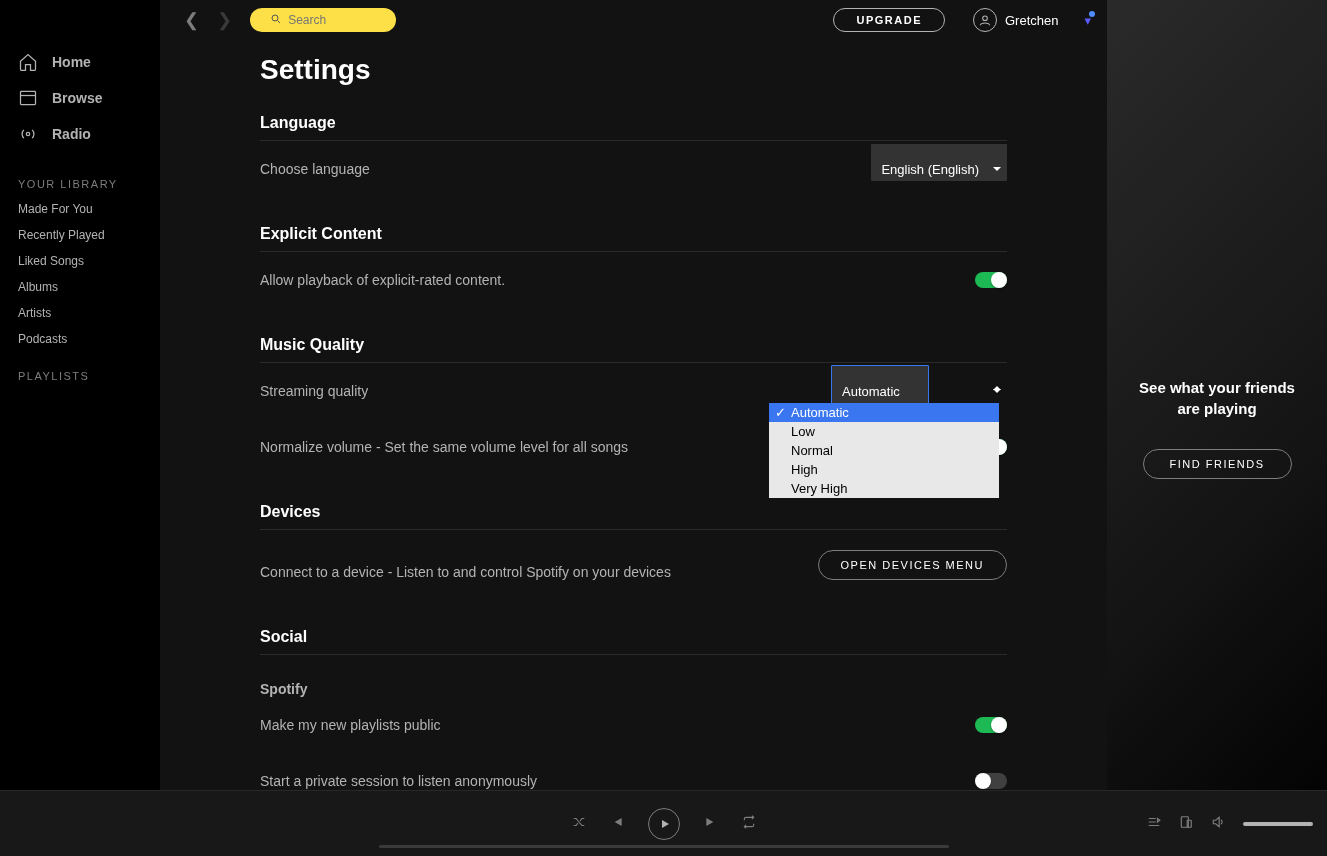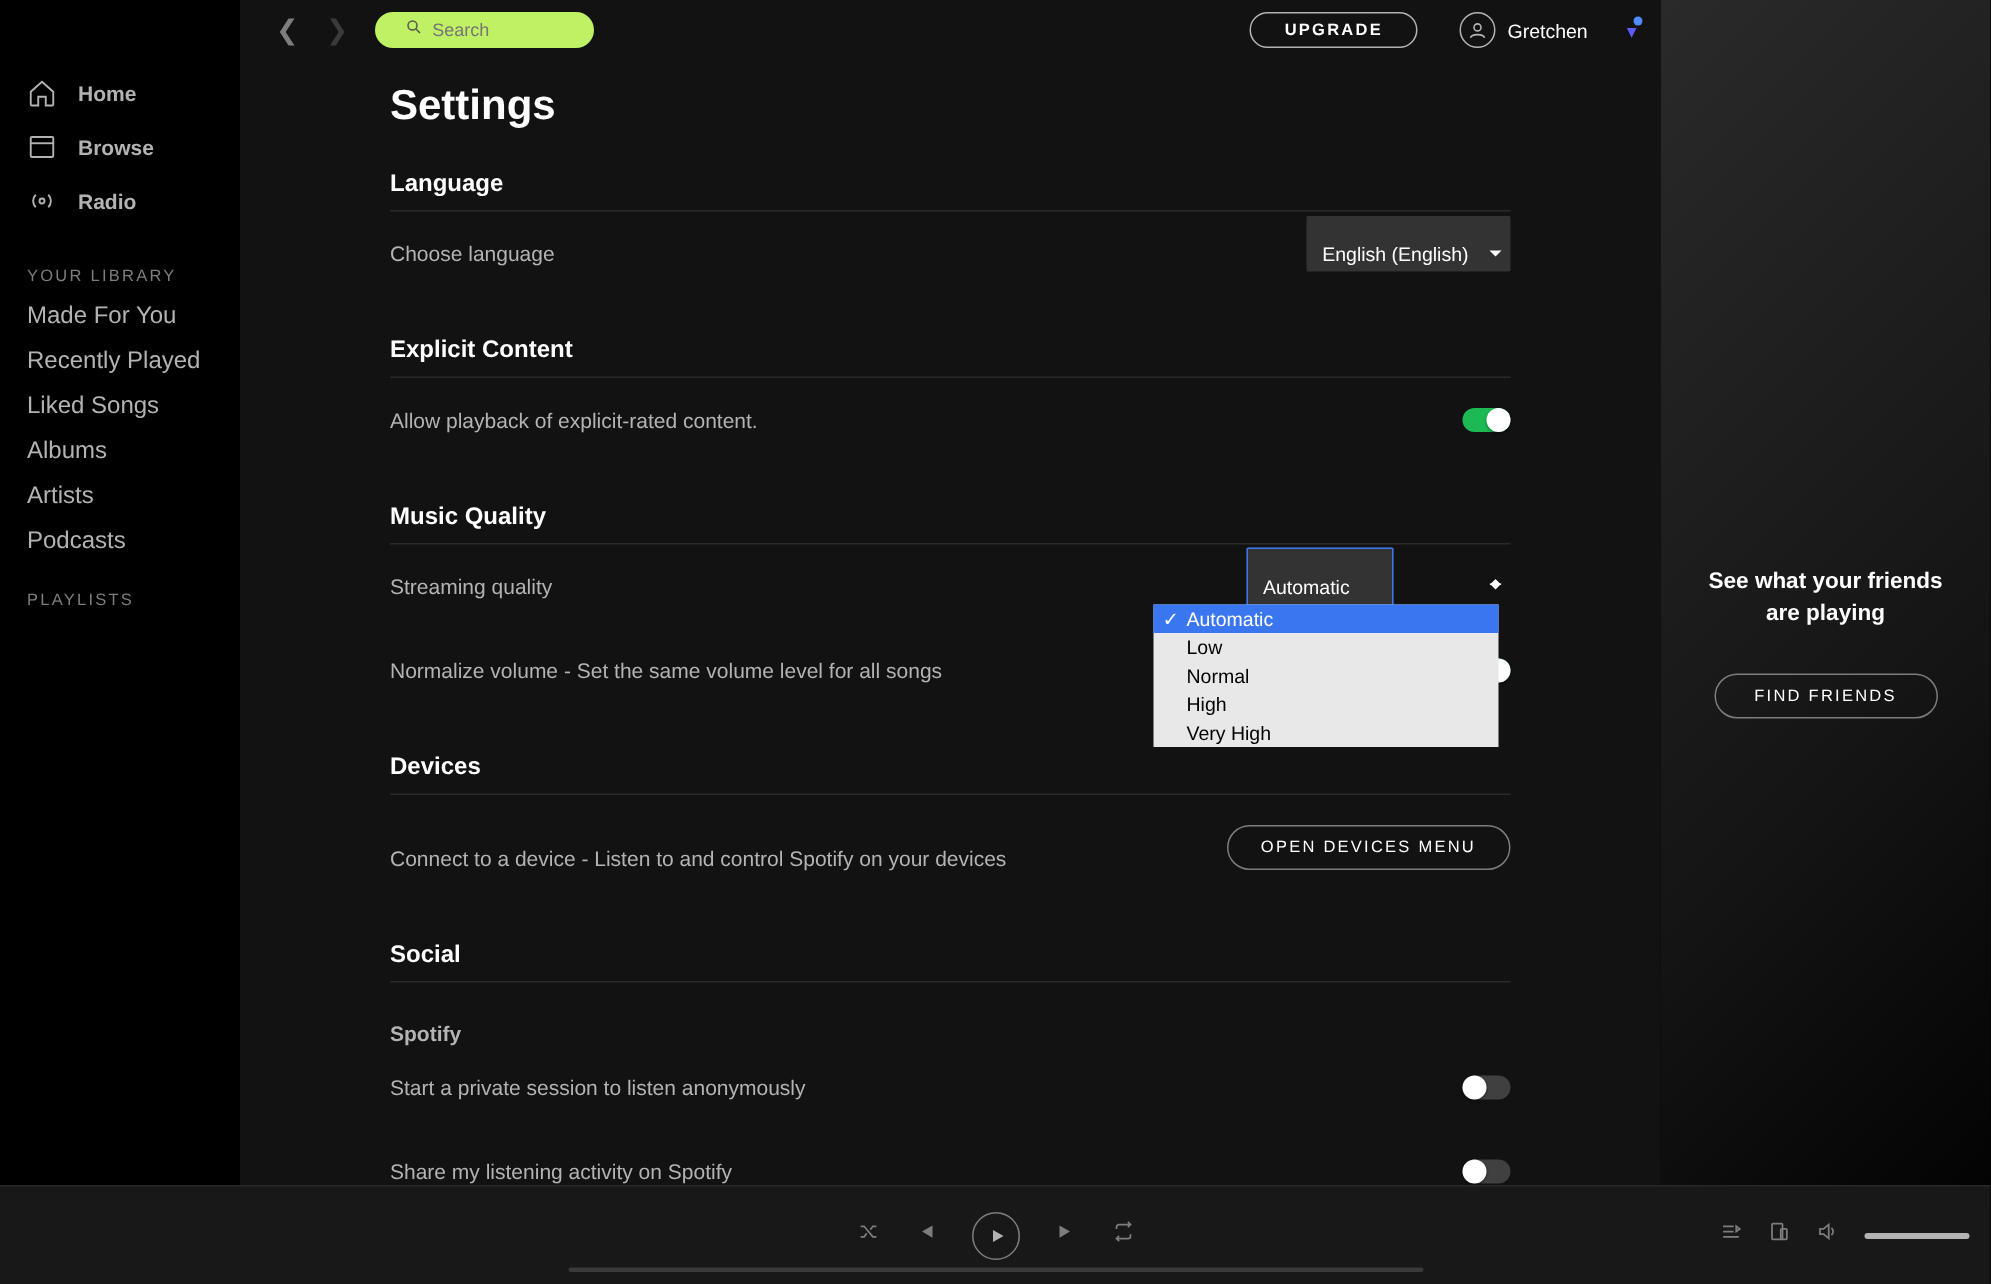--- a/index.html
+++ b/index.html
@@ -15,29 +15,29 @@
 .sidebar { width:160px; background:#000; padding-top:30px; display:flex; flex-direction:column; }
 .main { flex:1; background:#121212; display:flex; flex-direction:column; min-width:0; position:relative; }
 .friends { width:220px; background:linear-gradient(135deg,#2a2a2a 0%,#141414 60%,#000 100%); display:flex; flex-direction:column; align-items:center; justify-content:center; text-align:center; padding:20px; }
 
 
 .nav-main { padding:14px 0 8px 0; }
 .nav-item { display:flex; align-items:center; gap:14px; padding:8px 18px; color:#b3b3b3; cursor:pointer; font-size:14px; font-weight:600; }
 .nav-icon { width:20px; height:20px; display:inline-flex; align-items:center; justify-content:center; }
 .nav-icon svg{width:20px;height:20px;fill:none;stroke:#b3b3b3;stroke-width:1.5}
 .nav-header { padding:18px 18px 6px 18px; font-size:11px; letter-spacing:1.5px; color:#7d7d7d; font-weight:500; }
-.lib-item { padding:6px 18px; color:#b3b3b3; cursor:pointer; font-size:16px; font-weight:500; }
+.lib-item { padding:6px 18px; color:#b3b3b3; cursor:pointer; font-size:12px; font-weight:500; }
 .sidebar-bottom { margin-top:auto; border-top:1px solid #1a1a1a; padding:14px 18px; display:flex; align-items:center; gap:12px; cursor:pointer; color:#b3b3b3; font-size:14px; font-weight:500;}
 .plus-circle{width:22px;height:22px;border:1.5px solid #b3b3b3;border-radius:50%;display:flex;align-items:center;justify-content:center;font-size:14px;line-height:1}
 
 
 .topbar { height:40px; display:flex; align-items:center; padding:0 16px; gap:12px; }
 .nav-arrows{display:flex;gap:18px;margin-left:8px;color:#7d7d7d}
 .nav-arrows span{cursor:pointer;font-size:18px}
-.search { flex:0 0 auto; margin-left:6px; background:#bef264; border-radius:14px; height:24px; width:146px; display:flex; align-items:center; padding:0 20px; gap:6px; }
+.search { flex:0 0 auto; margin-left:6px; background:#fde047; border-radius:14px; height:24px; width:146px; display:flex; align-items:center; padding:0 20px; gap:6px; }
 .search input{border:none;outline:none;font-size:12px;width:100%;background:transparent;color:#333}
 .search-icon svg{width:12px;height:12px;stroke:#555;stroke-width:2;fill:none}
 .topbar-spacer{flex:1}
 .upgrade-btn{border:1px solid #b3b3b3;border-radius:14px;padding:5px 22px;font-size:11px;letter-spacing:1.5px;color:#fff;cursor:pointer;font-weight:700}
 .user-chip{display:flex;align-items:center;gap:8px;color:#fff;font-size:13px;cursor:pointer;margin-left:16px}
 .avatar{width:24px;height:24px;border:1.5px solid #b3b3b3;border-radius:50%;display:flex;align-items:center;justify-content:center}
 .avatar svg{width:14px;height:14px;stroke:#b3b3b3;fill:none;stroke-width:1.8}
 .user-caret{margin-left:18px;color:#5a5aff;position:relative}
 .user-caret::after{content:'';width:6px;height:6px;background:#4f8cff;border-radius:50%;position:absolute;top:-2px;right:-4px}
 
@@ -211,20 +211,26 @@
 
       <div class="section-title">Devices</div>
       <div class="row">
         <span>Connect to a device - Listen to and control Spotify on your devices</span>
         <button class="outline-btn">OPEN DEVICES MENU</button>
       </div>
 
       <div class="section-title">Social</div>
       <div class="subheading">Spotify</div>
       <div class="row">
+        <span>Make my new playlists public</span>
+        <span class="toggle on">
+            <span class="knob"></span>
+          </span>
+      </div>
+      <div class="row">
         <span>Start a private session to listen anonymously</span>
         <span class="toggle">
             <span class="knob"></span>
           </span>
       </div>
       <div class="row">
         <span>Share my listening activity on Spotify</span>
         <span class="toggle">
             <span class="knob"></span>
           </span>

